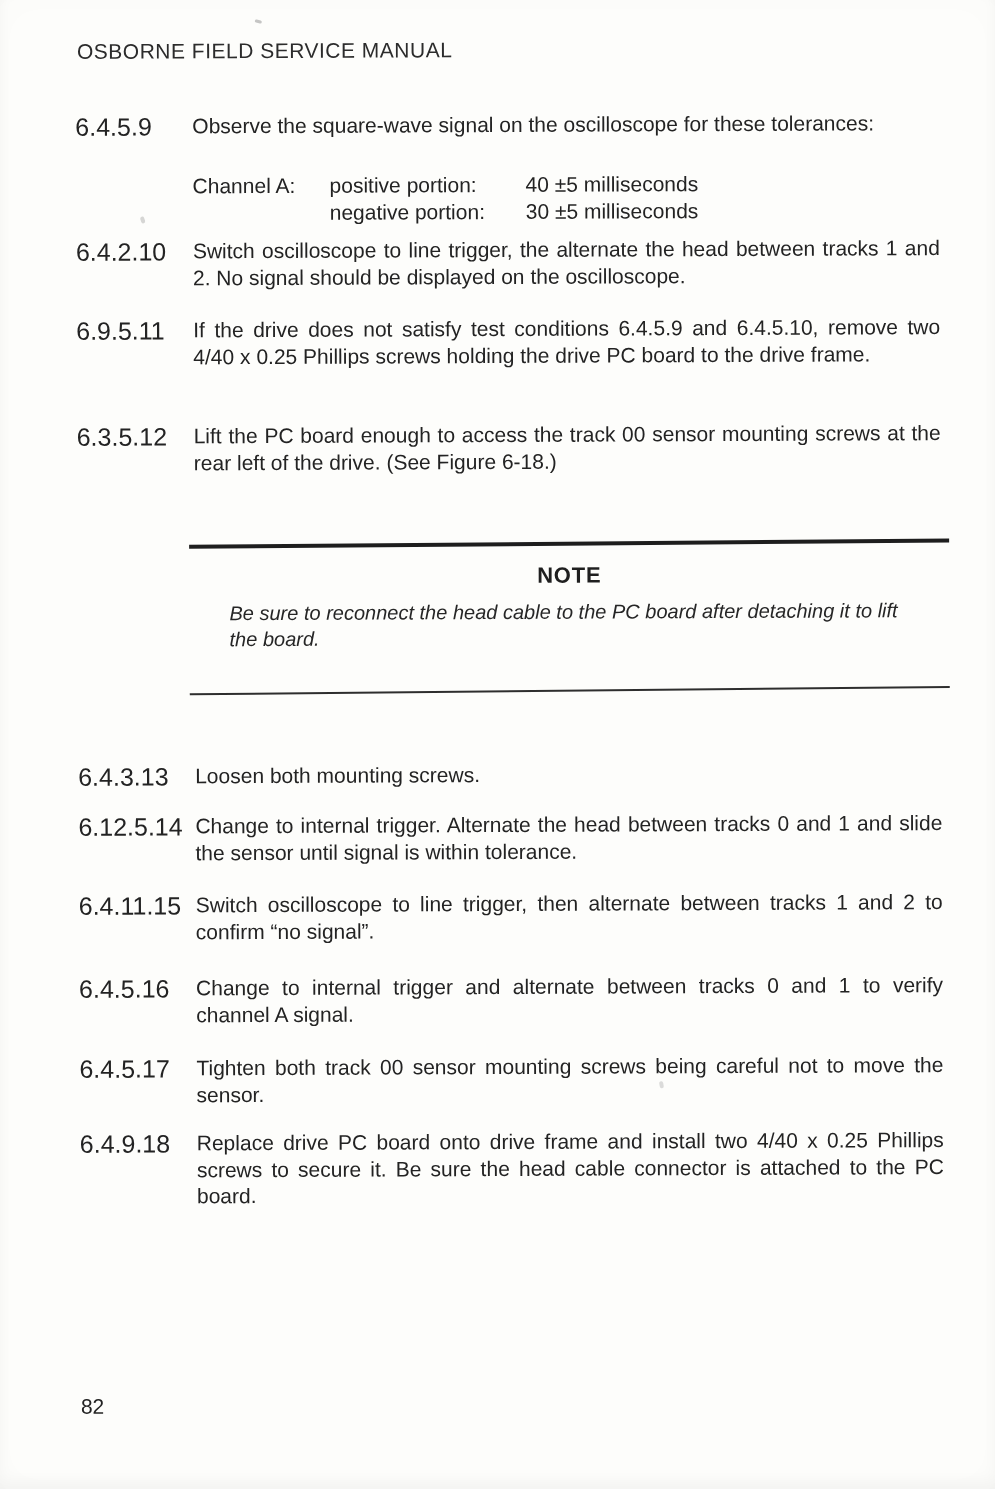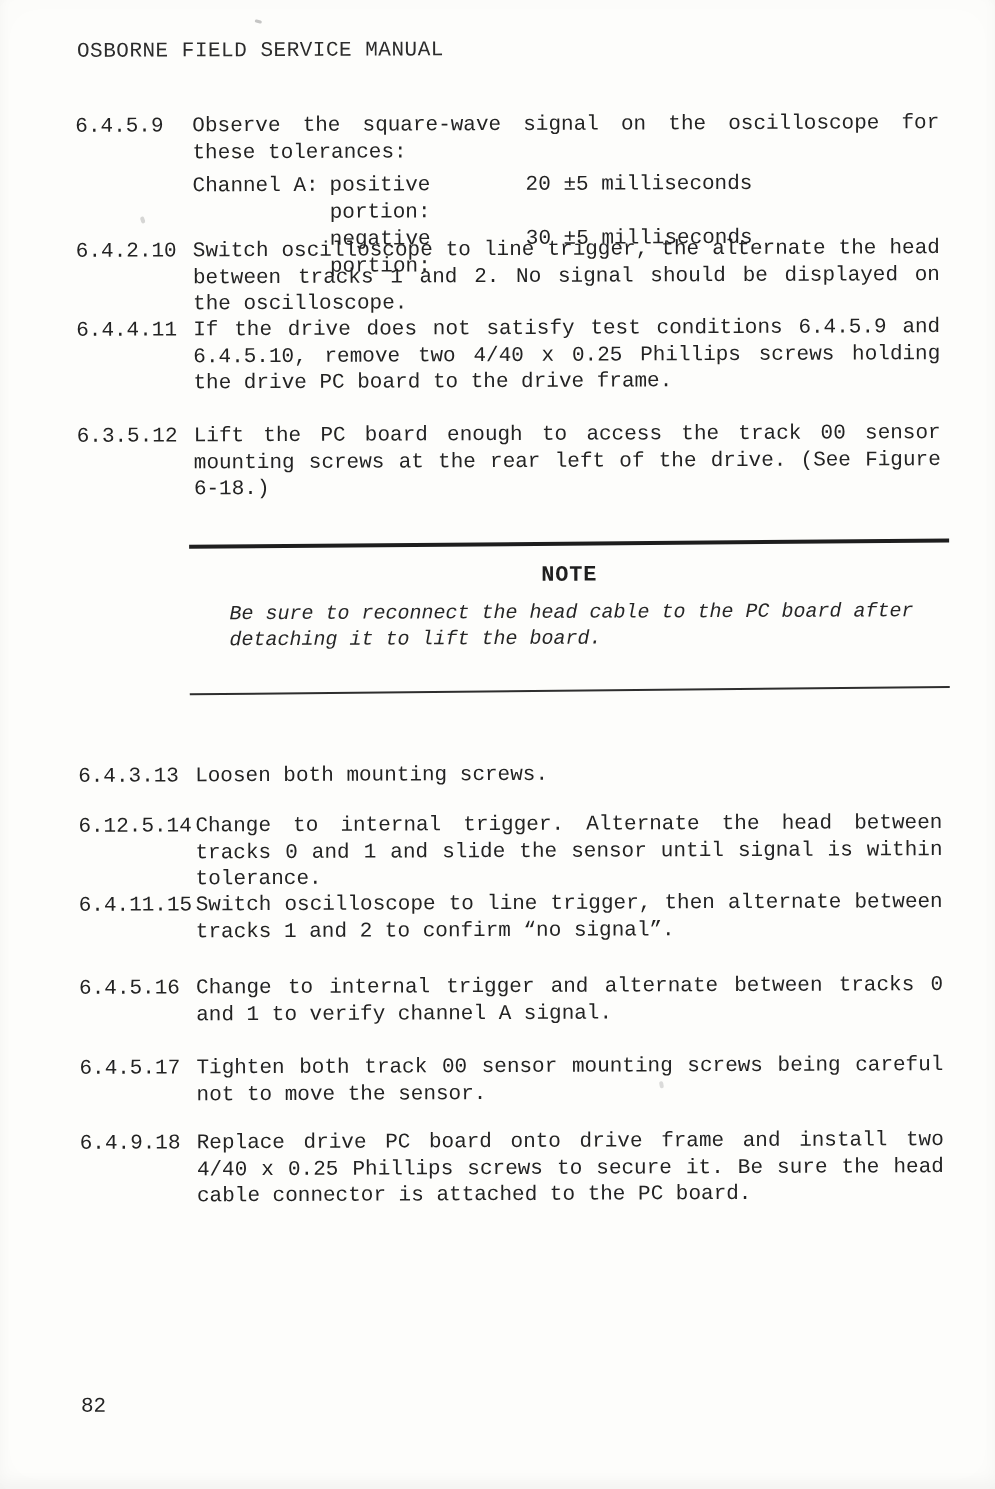--- a/index.html
+++ b/index.html
@@ -1,21 +1,21 @@
 <!DOCTYPE html>
 <html><head>
 <meta charset="utf-8">
 <style>
   html, body { margin: 0; padding: 0; background: #ffffff; }
   .page {
     position: relative;
     width: 995px;
     height: 1489px;
     background: #fdfdfb;
-    font-family: Liberation Mono, monospace;
+    font-family: Liberation Sans, sans-serif;
     color: #232323;
     overflow: hidden;
     box-shadow: inset 0 -8px 14px rgba(0,0,0,0.035), inset 0 0 40px rgba(0,0,0,0.012);
   }
   .skew {
     position: absolute;
     inset: 0;
     transform: rotate(-0.25deg);
     transform-origin: 50% 50%;
   }
@@ -30,21 +30,21 @@
   }
   .step {
     position: absolute;
     left: 78px;
     display: flex;
     align-items: flex-start;
   }
   .step .num {
     width: 117px;
     flex: none;
-    font-size: 21px;
+    font-size: 25px;
     line-height: 26px;
   }
   .step .txt {
     width: 747px;
     font-size: 21px;
     line-height: 26.5px;
     text-align: justify;
   }
   .tolerance-table {
     position: absolute;
@@ -121,33 +121,33 @@
     <div class="speck speck-3"></div>
 
     <div class="step s9">
       <div class="num">6.4.5.9</div>
       <div class="txt">Observe the square-wave signal on the oscilloscope for these tolerances:</div>
     </div>
 
     <div class="tolerance-table">
       <div>Channel A:</div>
       <div>positive portion:</div>
-      <div>20 ±5 milliseconds</div>
+      <div>40 ±5 milliseconds</div>
       <div></div>
       <div>negative portion:</div>
       <div>30 ±5 milliseconds</div>
     </div>
 
     <div class="step s10">
       <div class="num">6.4.2.10</div>
       <div class="txt">Switch oscilloscope to line trigger, the alternate the head between tracks 1 and 2. No signal should be displayed on the oscilloscope.</div>
     </div>
 
     <div class="step s11">
-      <div class="num">6.4.4.11</div>
+      <div class="num">6.9.5.11</div>
       <div class="txt">If the drive does not satisfy test conditions 6.4.5.9 and 6.4.5.10, remove two 4/40 x 0.25 Phillips screws holding the drive PC board to the drive frame.</div>
     </div>
 
     <div class="step s12">
       <div class="num">6.3.5.12</div>
       <div class="txt">Lift the PC board enough to access the track 00 sensor mounting screws at the rear left of the drive. (See Figure 6-18.)</div>
     </div>
 
     <div class="rule rule-top"></div>
     <div class="note-title">NOTE</div>

